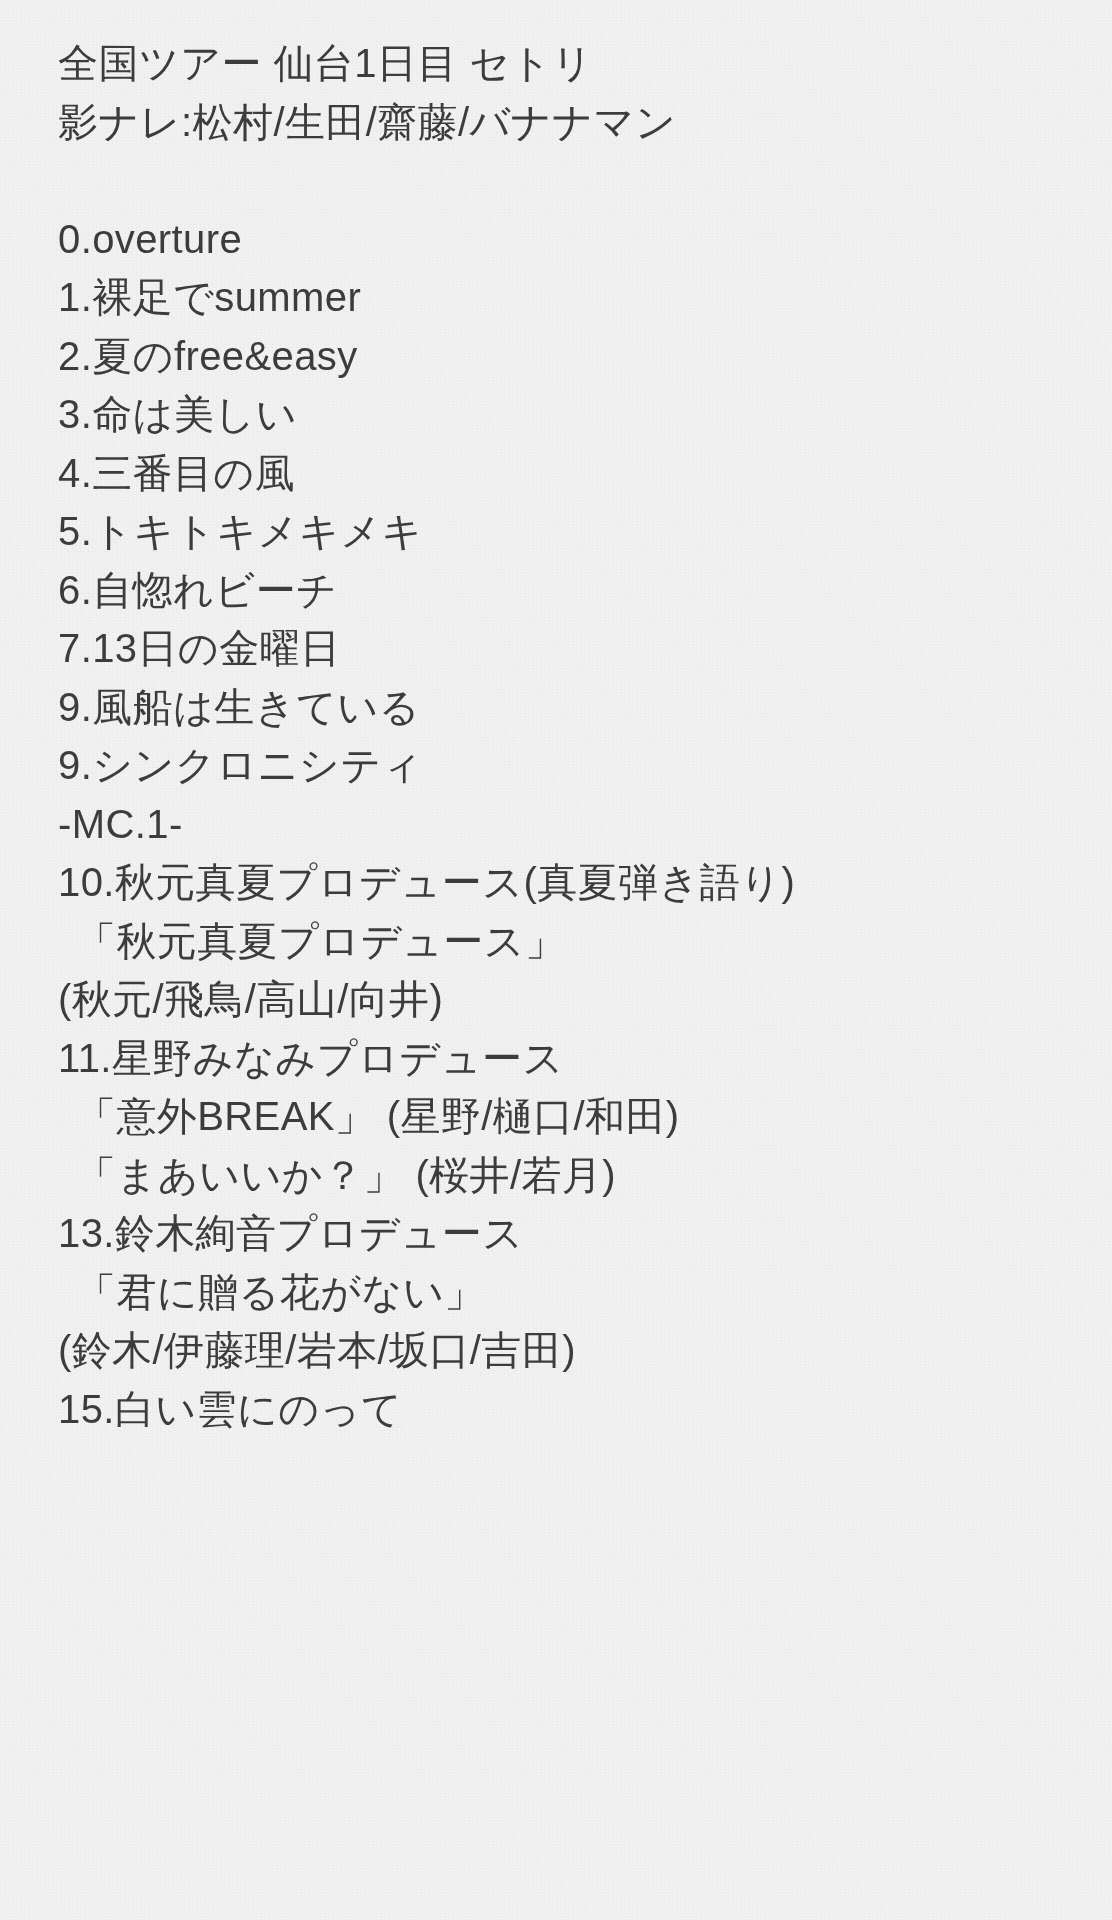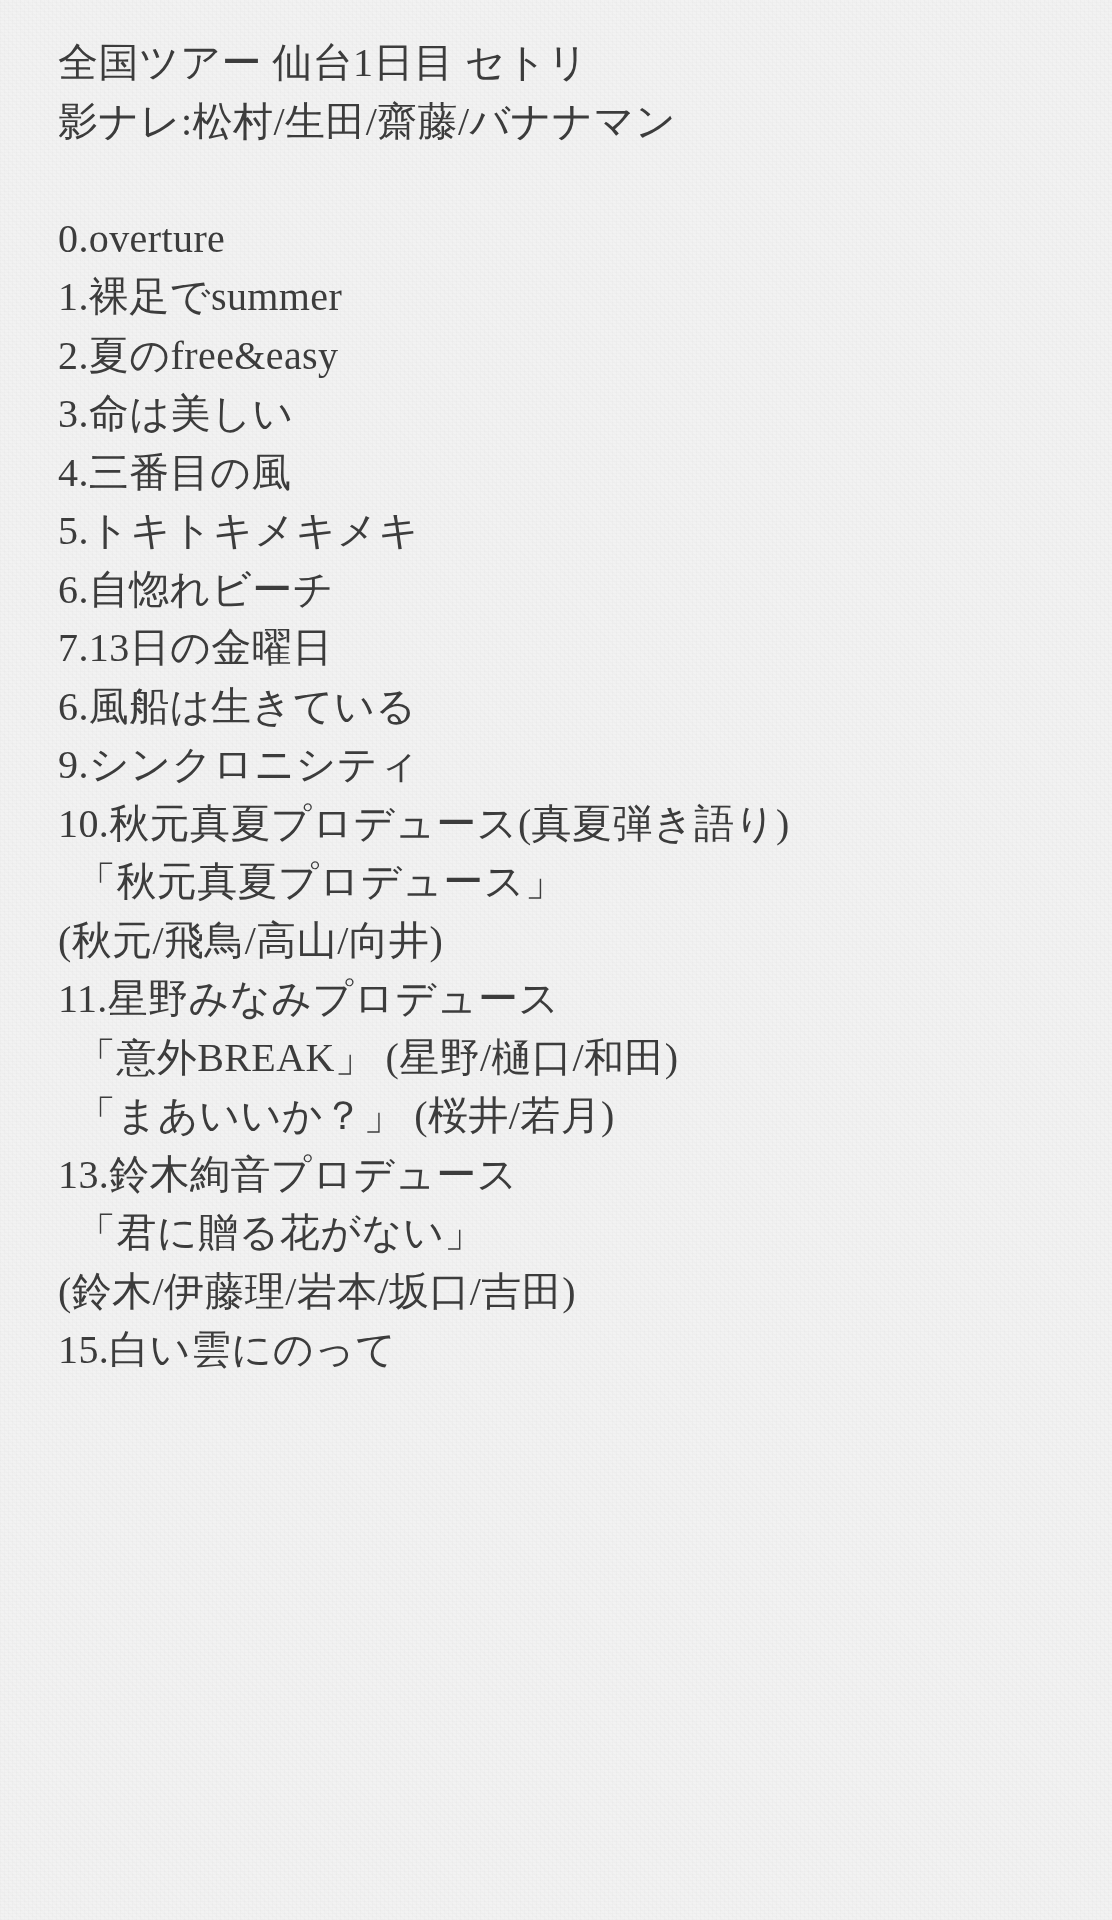--- a/index.html
+++ b/index.html
@@ -25,21 +25,20 @@
       repeating-linear-gradient(90deg, rgba(0,0,0,0.010) 0px, rgba(0,0,0,0.010) 1px, rgba(255,255,255,0.02) 1px, rgba(255,255,255,0.02) 4px),
       repeating-linear-gradient(45deg, rgba(0,0,0,0.008) 0px, rgba(0,0,0,0.008) 2px, rgba(255,255,255,0.015) 2px, rgba(255,255,255,0.015) 5px);
     pointer-events: none;
     z-index: 0;
   }
   .note {
     position: relative;
     z-index: 1;
     padding: 34px 40px 0 58px;
     box-sizing: border-box;
-    font-family: Liberation Serif, serif;
   }
   .line {
     font-size: 40px;
     line-height: 58.5px;
     letter-spacing: 0.4px;
     white-space: pre;
     color: #3c3c3c;
     font-weight: 400;
   }
   .line.blank {
@@ -59,22 +58,23 @@
   <div class="line">影ナレ:松村/生田/齋藤/バナナマン</div>
   <div class="line blank"></div>
   <div class="line">0.overture</div>
   <div class="line">1.裸足でsummer</div>
   <div class="line">2.夏のfree&amp;easy</div>
   <div class="line">3.命は美しい</div>
   <div class="line">4.三番目の風</div>
   <div class="line">5.トキトキメキメキ</div>
   <div class="line">6.自惚れビーチ</div>
   <div class="line">7.13日の金曜日</div>
-  <div class="line">6.風船は生きている</div>
+  <div class="line">9.風船は生きている</div>
   <div class="line">9.シンクロニシティ</div>
+  <div class="line">-MC.1-</div>
   <div class="line">10.秋元真夏プロデュース(真夏弾き語り)</div>
   <div class="line indent">「秋元真夏プロデュース」</div>
   <div class="line">(秋元/飛鳥/高山/向井)</div>
   <div class="line">11.星野みなみプロデュース</div>
   <div class="line indent">「意外BREAK」 (星野/樋口/和田)</div>
   <div class="line indent">「まあいいか？」 (桜井/若月)</div>
   <div class="line">13.鈴木絢音プロデュース</div>
   <div class="line indent">「君に贈る花がない」</div>
   <div class="line">(鈴木/伊藤理/岩本/坂口/吉田)</div>
   <div class="line">15.白い雲にのって</div>

